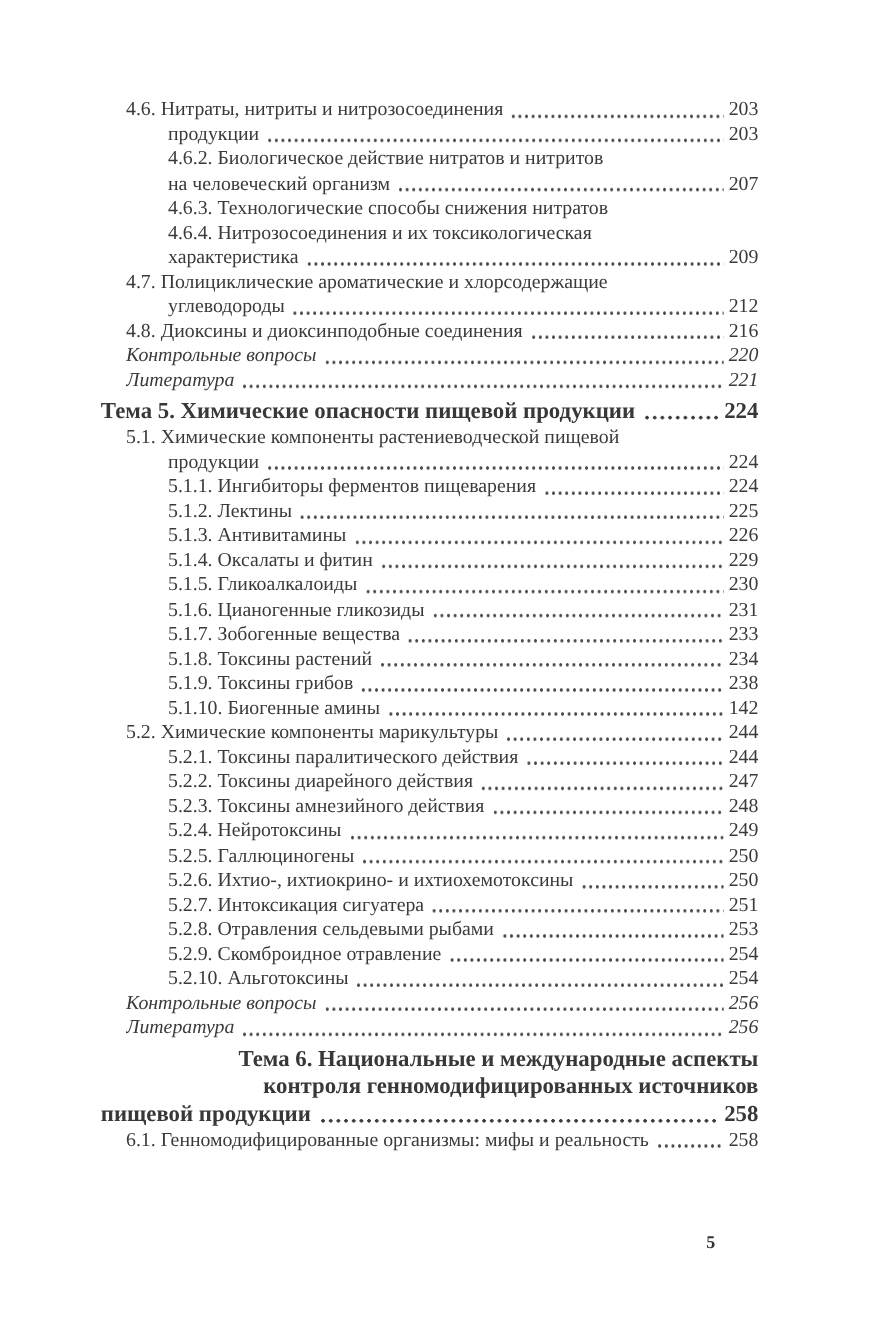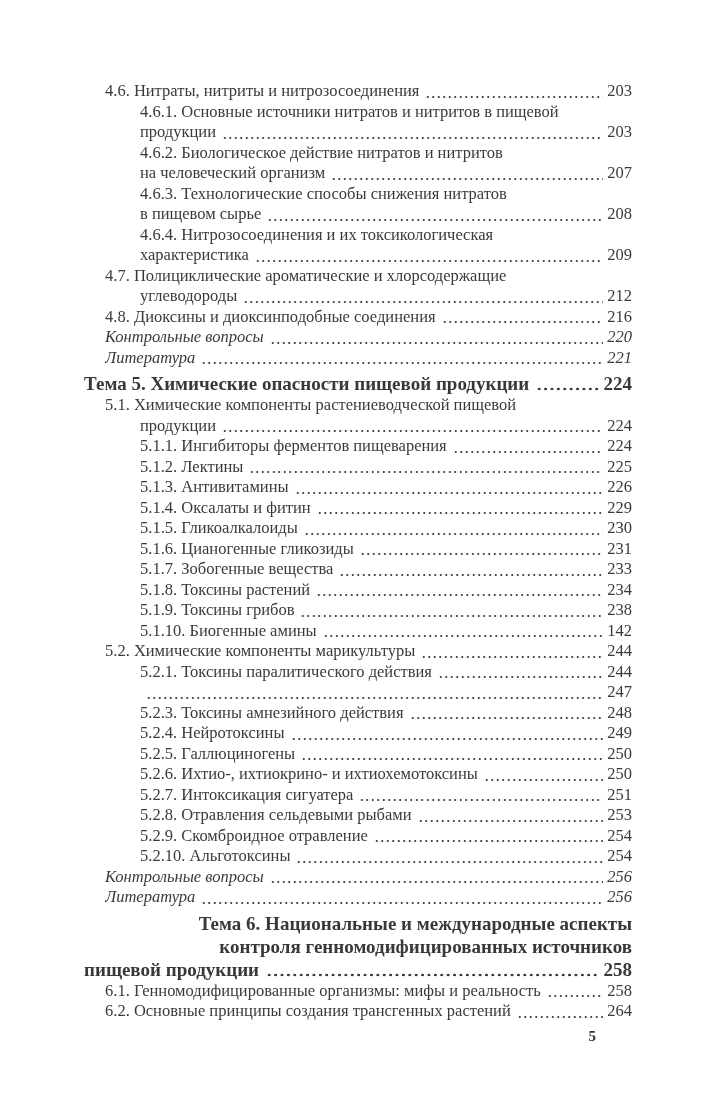--- a/index.html
+++ b/index.html
@@ -76,42 +76,36 @@
 <div class="page">
   <div class="toc">
       <div class="entry lvl2 item">
         <div class="line last">
           <span class="txt">4.6. Нитраты, нитриты и нитрозосоединения</span>
           <span class="dots"></span>
           <span class="pg">203</span>
         </div>
       </div>
       <div class="entry lvl3 item">
-        <div class="line">4.6.1. Основные источники нитратов и нитритов в пищевой</div>
         <div class="line cont last">
           <span class="txt">продукции</span>
           <span class="dots"></span>
           <span class="pg">203</span>
         </div>
       </div>
       <div class="entry lvl3 item">
         <div class="line">4.6.2. Биологическое действие нитратов и нитритов</div>
         <div class="line cont last">
           <span class="txt">на человеческий организм</span>
           <span class="dots"></span>
           <span class="pg">207</span>
         </div>
       </div>
       <div class="entry lvl3 item">
         <div class="line">4.6.3. Технологические способы снижения нитратов</div>
-        <div class="line cont last">
-          <span class="txt">в пищевом сырье</span>
-          <span class="dots"></span>
-          <span class="pg">208</span>
-        </div>
       </div>
       <div class="entry lvl3 item">
         <div class="line">4.6.4. Нитрозосоединения и их токсикологическая</div>
         <div class="line cont last">
           <span class="txt">характеристика</span>
           <span class="dots"></span>
           <span class="pg">209</span>
         </div>
       </div>
       <div class="entry lvl2 item">
@@ -237,20 +231,21 @@
       </div>
       <div class="entry lvl3 item">
         <div class="line last">
           <span class="txt">5.2.1. Токсины паралитического действия</span>
           <span class="dots"></span>
           <span class="pg">244</span>
         </div>
       </div>
       <div class="entry lvl3 item">
         <div class="line last">
+          <span class="txt">5.2.2. Токсины диарейного действия</span>
           <span class="dots"></span>
           <span class="pg">247</span>
         </div>
       </div>
       <div class="entry lvl3 item">
         <div class="line last">
           <span class="txt">5.2.3. Токсины амнезийного действия</span>
           <span class="dots"></span>
           <span class="pg">248</span>
         </div>
@@ -325,24 +320,17 @@
           <span class="txt">пищевой продукции</span>
           <span class="dots"></span>
           <span class="pg">258</span>
         </div>
       </div>
       <div class="entry lvl2 item">
         <div class="line last">
           <span class="txt">6.1. Генномодифицированные организмы: мифы и реальность</span>
           <span class="dots"></span>
           <span class="pg">258</span>
-        </div>
-      </div>
-      <div class="entry lvl2 item">
-        <div class="line last">
-          <span class="txt">6.2. Основные принципы создания трансгенных растений</span>
-          <span class="dots"></span>
-          <span class="pg">264</span>
         </div>
       </div>
     </div>
   <div class="folio">5</div>
 </div>
 
 </body></html>

